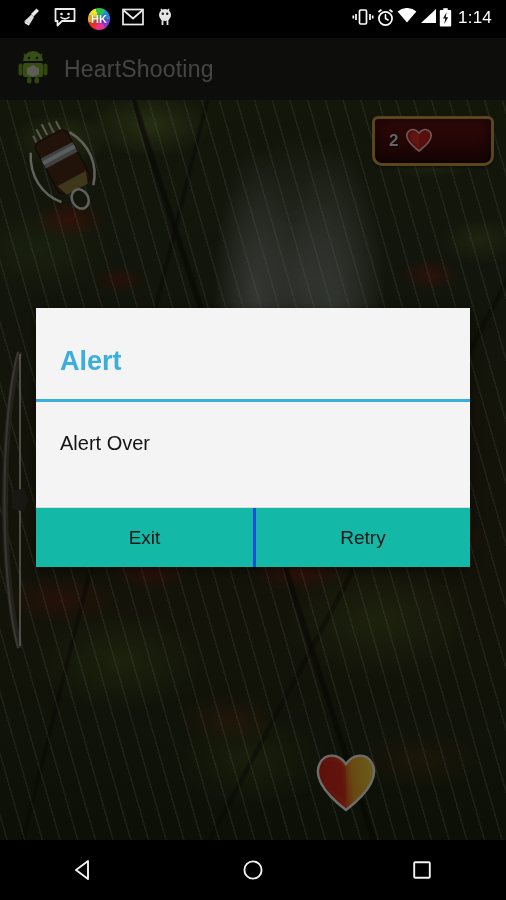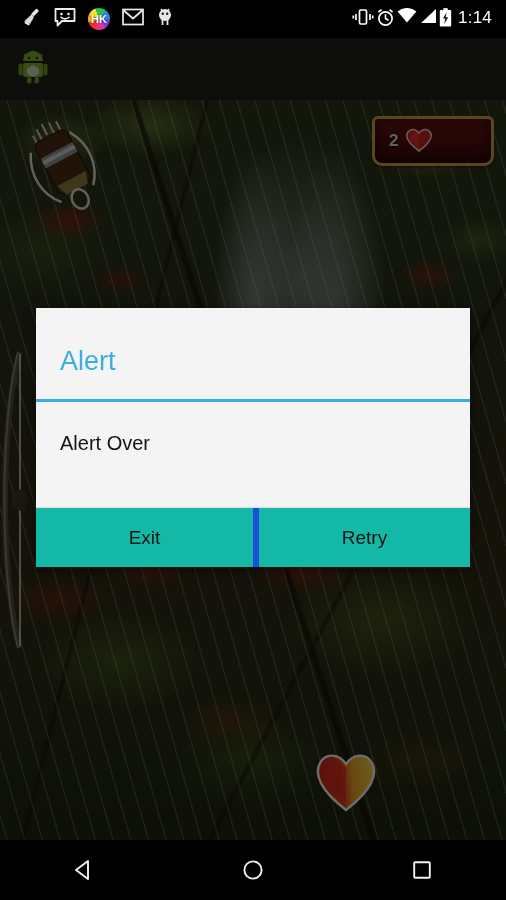--- a/index.html
+++ b/index.html
@@ -167,40 +167,41 @@
     width:434px;
     background:#f4f4f4;
     z-index:70;
     box-shadow:0 3px 10px rgba(0,0,0,.5);
   }
   #dialog-title {
     color:#3aaedd;
     font-size:27px;
     padding:38px 0 22px 24px;
     font-family:"Liberation Sans", sans-serif;
+    font-weight:bold;
   }
   #dialog-title-divider { height:3px; background:#38aedf; }
   #dialog-message {
     color:#141414;
     font-size:20px;
     padding:30px 24px 52px 24px;
     font-family:"Liberation Sans", sans-serif;
   }
   #dialog-buttons { display:flex; border-top:1px solid #dcdcdc; }
   .dlg-btn {
     flex:1 1 50%;
     height:59px;
     display:flex; align-items:center; justify-content:center;
     background:#14b8a6;
     color:#151515;
     font-size:19px;
     font-family:"Liberation Sans", sans-serif;
     border:none; cursor:pointer;
   }
-  .dlg-btn + .dlg-btn { border-left:6px solid #1d4ed8; }
+  .dlg-btn + .dlg-btn { border-left:3px solid #1d4ed8; }
 
   
   #nav-bar {
     position:absolute; left:0; bottom:0;
     width:506px; height:60px;
     background:#000;
     display:flex; align-items:center;
     z-index:80;
   }
   .nav-btn {
@@ -283,20 +284,21 @@
         <circle cx="11" cy="8" r="1.2" fill="#1c1c1c"></circle>
         <circle cx="19" cy="8" r="1.2" fill="#1c1c1c"></circle>
         <rect x="5" y="13" width="20" height="14" rx="2" fill="#7bab2c"></rect>
         <rect x="0.5" y="13.5" width="4" height="12" rx="2" fill="#6d9a26"></rect>
         <rect x="25.5" y="13.5" width="4" height="12" rx="2" fill="#6d9a26"></rect>
         <rect x="9" y="27" width="4.5" height="6.5" rx="2" fill="#6d9a26"></rect>
         <rect x="16.5" y="27" width="4.5" height="6.5" rx="2" fill="#6d9a26"></rect>
         <path d="M15 15 L21 18.5 L21 24 L15 27 L9 24 L9 18.5 Z" fill="#d9d9d9" opacity=".85"></path>
       </svg>
     </span>
+    <span class="app-title">HeartShooting</span>
   </div>
 
   <div id="scrim"></div>
 
   <div id="alert-dialog">
     <div id="dialog-title">Alert</div>
     <div id="dialog-title-divider"></div>
     <div id="dialog-message">Alert Over</div>
     <div id="dialog-buttons">
       <button class="dlg-btn">Exit</button>

